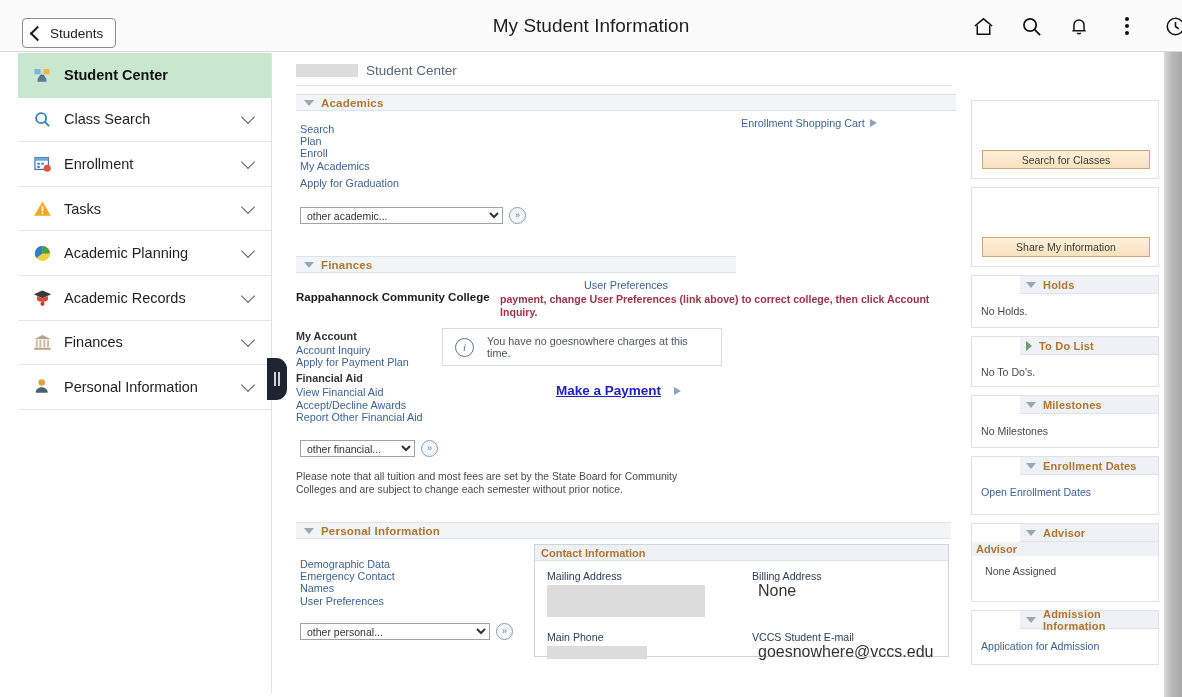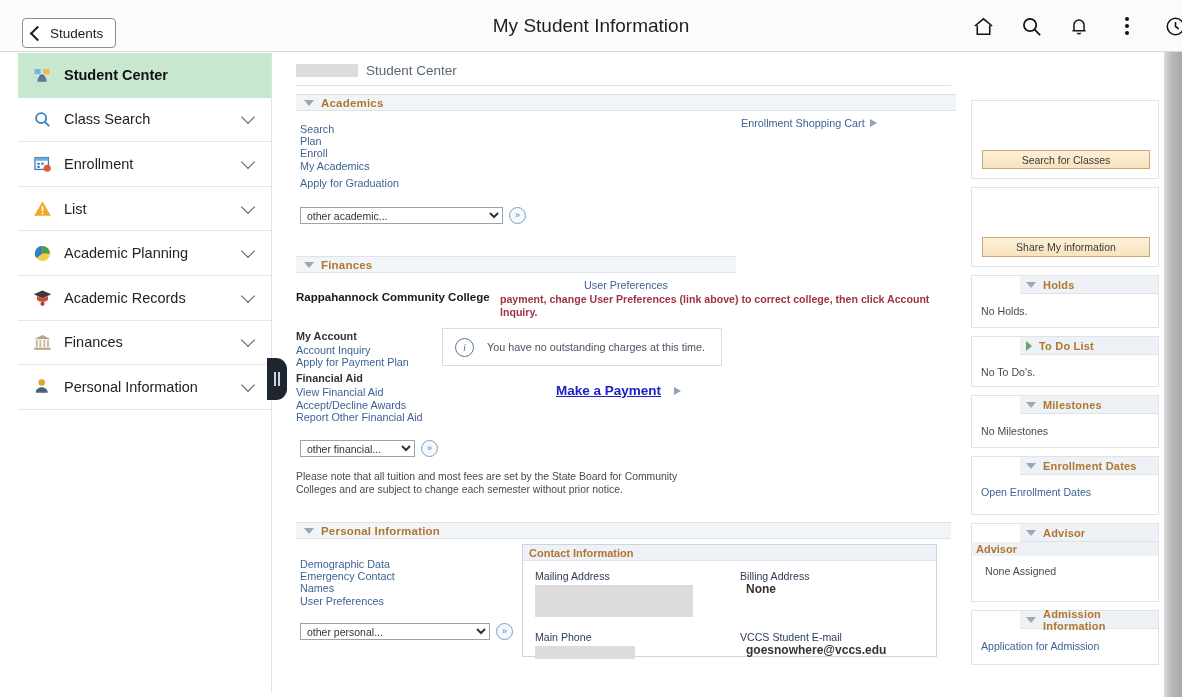--- a/index.html
+++ b/index.html
@@ -189,21 +189,21 @@
   .warn-text { position: absolute; font-size: 10.6px; font-weight: bold; color: #9e3346; line-height: 13px; }
   .note-text { position: absolute; font-size: 10.4px; color: #4a4a4a; line-height: 12.5px; }
 
   .contact-box { position: absolute; border: 1px solid #ccd4dc; background: #fff; box-sizing: border-box; }
   .contact-head {
     height: 15px; background: #eef2f6; border-bottom: 1px solid #dde3ea;
     display: flex; align-items: center; padding-left: 6px;
     font-size: 11px; font-weight: bold; color: #b0762f;
   }
   .fld-label { font-size: 10.6px; color: #2c3e55; }
-  .fld-val { font-size: 12px; color: #333; font-weight: bold; }
+  .fld-val { font-size: 16px; color: #333; }
 
   
   .rail { position: absolute; left: 971px; top: 100px; width: 188px; }
   .rail-card {
     border: 1px solid #dfe3e8; background: #fff;
     margin-bottom: 8px; box-sizing: border-box;
   }
   .rail-btn-wrap { padding: 9px 10px; }
   .rail-btn {
     width: 100%; height: 17px;
@@ -319,21 +319,21 @@
     </div>
 
     <div class="nav-item">
       <span class="nav-ico">
         <svg width="19" height="19" viewBox="0 0 24 24">
           <path d="M12 3 22.5 21H1.5z" fill="#f2a823"></path>
           <rect x="11" y="9" width="2" height="6.5" fill="#fff"></rect>
           <rect x="11" y="17" width="2" height="2" fill="#fff"></rect>
         </svg>
       </span>
-      <span class="nav-label">List</span>
+      <span class="nav-label">Tasks</span>
       <span class="nav-chev"></span>
     </div>
 
     <div class="nav-item">
       <span class="nav-ico">
         <svg width="19" height="19" viewBox="0 0 24 24">
           <circle cx="12" cy="12" r="9.4" fill="#f2cf3f"></circle>
           <path d="M12 12V2.6A9.4 9.4 0 0 1 21.4 12z" fill="#4a9e45"></path>
           <path d="M12 12 4.3 17.6A9.4 9.4 0 0 1 12 2.6z" fill="#2f7fc1"></path>
         </svg>
@@ -434,21 +434,21 @@
       <span class="lnk">Account Inquiry</span>
       <span class="lnk">Apply for Payment Plan</span>
       <span class="grp-label">Financial Aid</span>
       <span class="lnk">View Financial Aid</span>
       <span class="lnk">Accept/Decline Awards</span>
       <span class="lnk">Report Other Financial Aid</span>
     </div>
 
     <div class="info-box" style="left:169px; top:275px; width:280px; height:38px;">
       <span class="info-ico">i</span>
-      <span class="info-text">You have no outstanding charges at this time.</span>
+      <span class="info-text">You have no goesnowhere charges at this time.</span>
     </div>
 
     <div style="position:absolute; left:283px; top:330px; display:flex; align-items:center;">
       <span class="pay-link" style="position:static;">Make a Payment</span>
       <span class="arrow-marker" style="margin-left:13px;"></span>
     </div>
 
     <div class="sel-row" style="position:absolute; left:27px; top:387px;">
       <select class="mini" style="width:115px;">
         <option>other financial...</option>
@@ -470,21 +470,21 @@
       <span class="lnk">User Preferences</span>
     </div>
 
     <div class="sel-row" style="position:absolute; left:27px; top:570px;">
       <select class="mini" style="width:190px;">
         <option>other personal...</option>
       </select>
       <span class="go-btn">»</span>
     </div>
 
-    <div class="contact-box" style="left:249px; top:491px; width:415px; height:113px;">
+    <div class="contact-box" style="left:261px; top:491px; width:415px; height:113px;">
       <div class="contact-head">Contact Information</div>
 
       <div style="position:relative; padding:9px 0 0 12px;">
         <div style="display:flex;">
           <div style="width:205px;">
             <div class="fld-label">Mailing Address</div>
             <div class="redact" style="width:158px; height:32px; margin-top:3px;"></div>
           </div>
           <div>
             <div class="fld-label">Billing Address</div>

